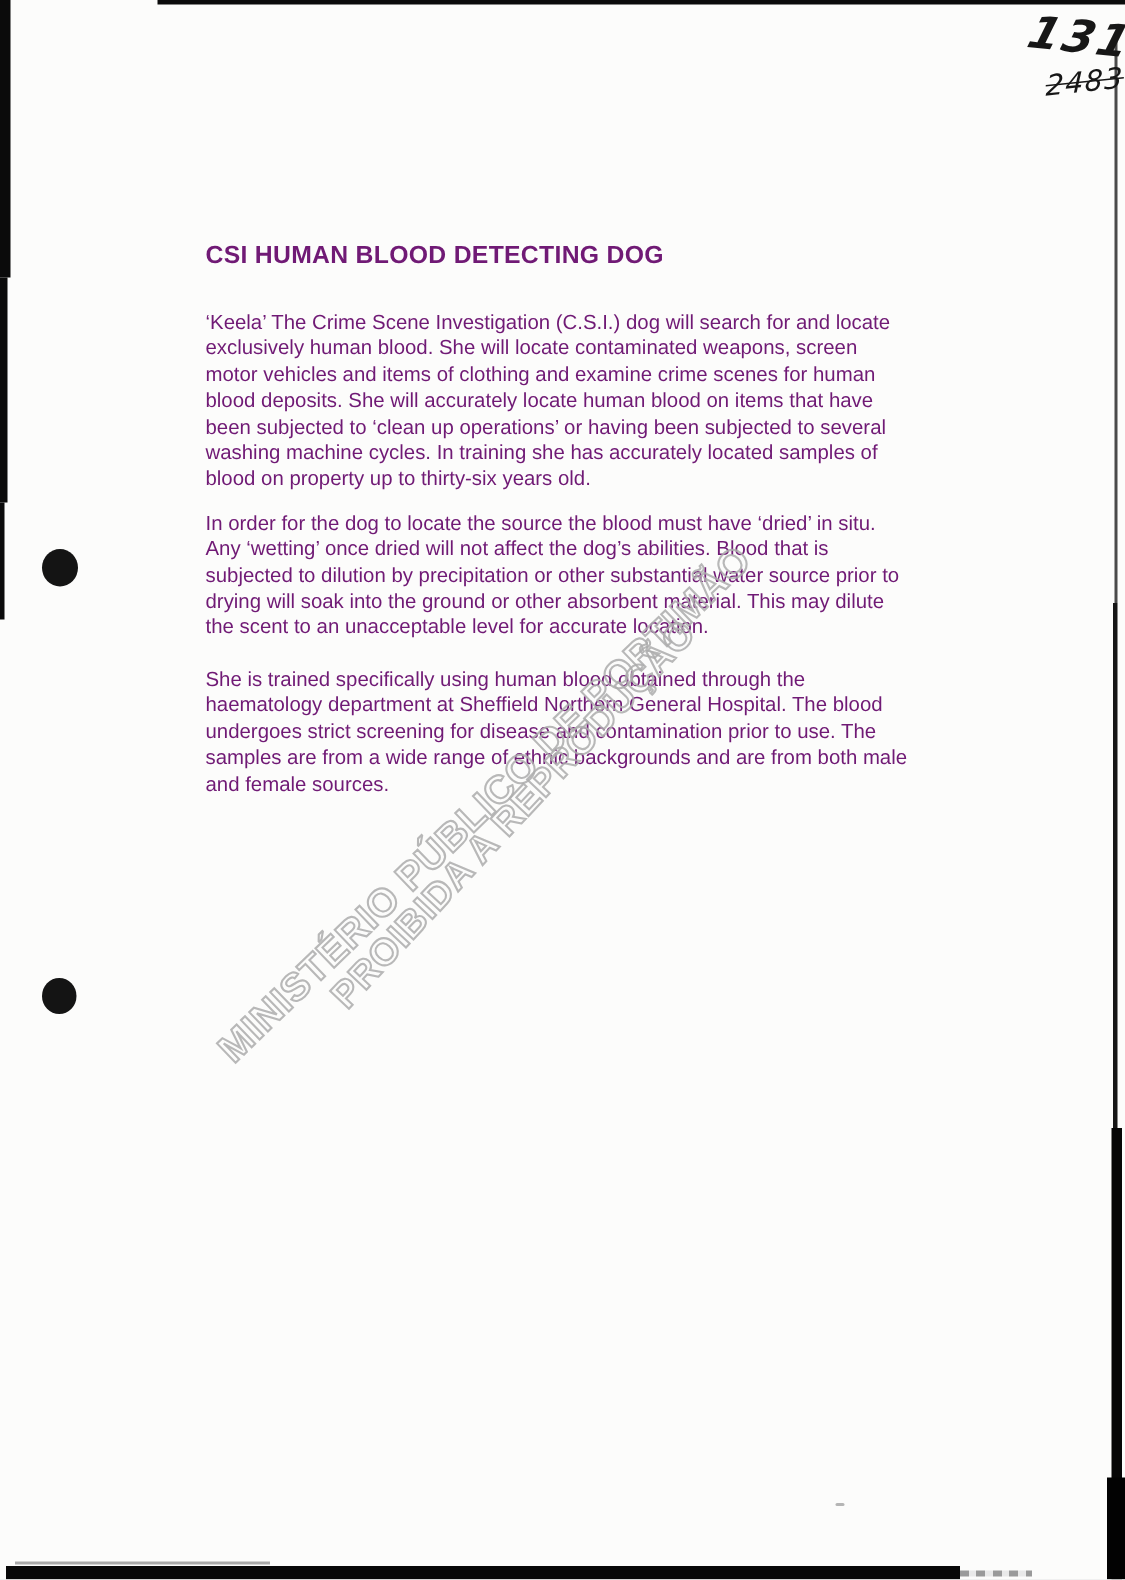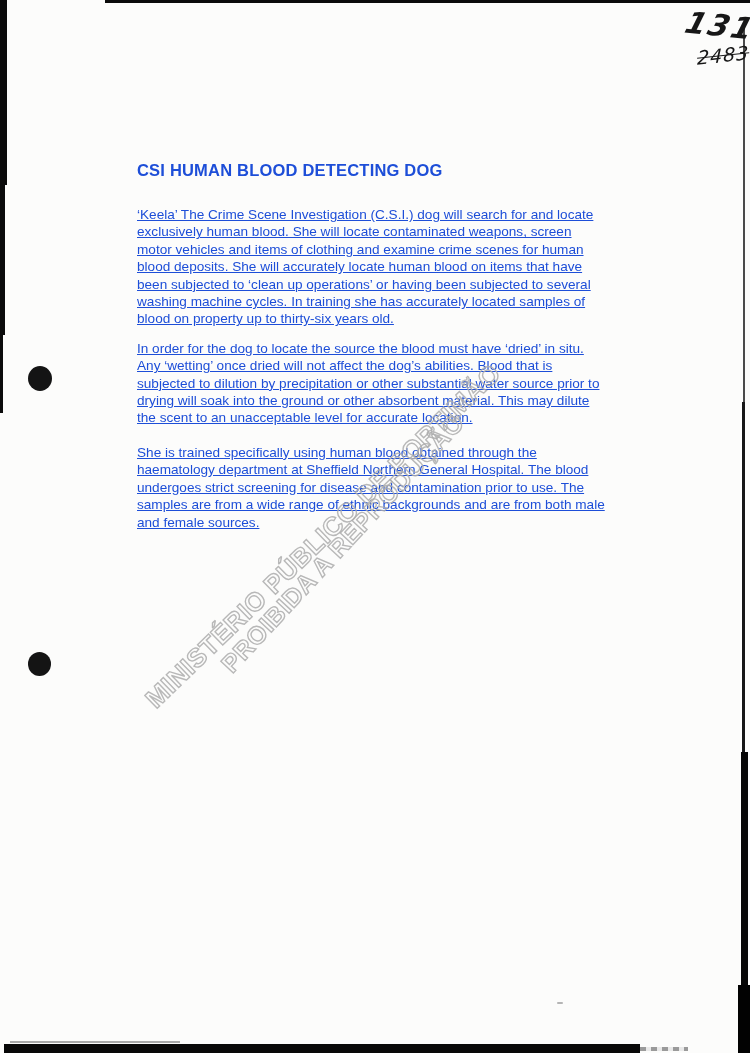--- a/index.html
+++ b/index.html
@@ -51,35 +51,34 @@
     transform: rotate(-6deg) skewX(-8deg);
     text-decoration: line-through;
     letter-spacing: 1px;
   }
 
   
   .content {
     position: absolute;
     left: 137px; top: 160px;
     width: 600px;
-    color: #1d4ed8;
+    color: #701a75;
   }
   .doc-title {
     font-size: 16.5px;
     font-weight: bold;
     letter-spacing: 0.2px;
     line-height: 20px;
     margin: 0 0 26px 0;
   }
   .para {
     font-size: 13.6px;
     line-height: 17.4px;
     white-space: pre-line;
     margin: 0;
-    text-decoration: underline;
   }
   .para-1 { margin-bottom: 12px; }
   .para-2 { margin-bottom: 17px; }
   .para-3 { margin-bottom: 18px; }
 
   
   .wm {
     position: absolute;
     font-family: "Liberation Sans", sans-serif;
     font-weight: bold;

